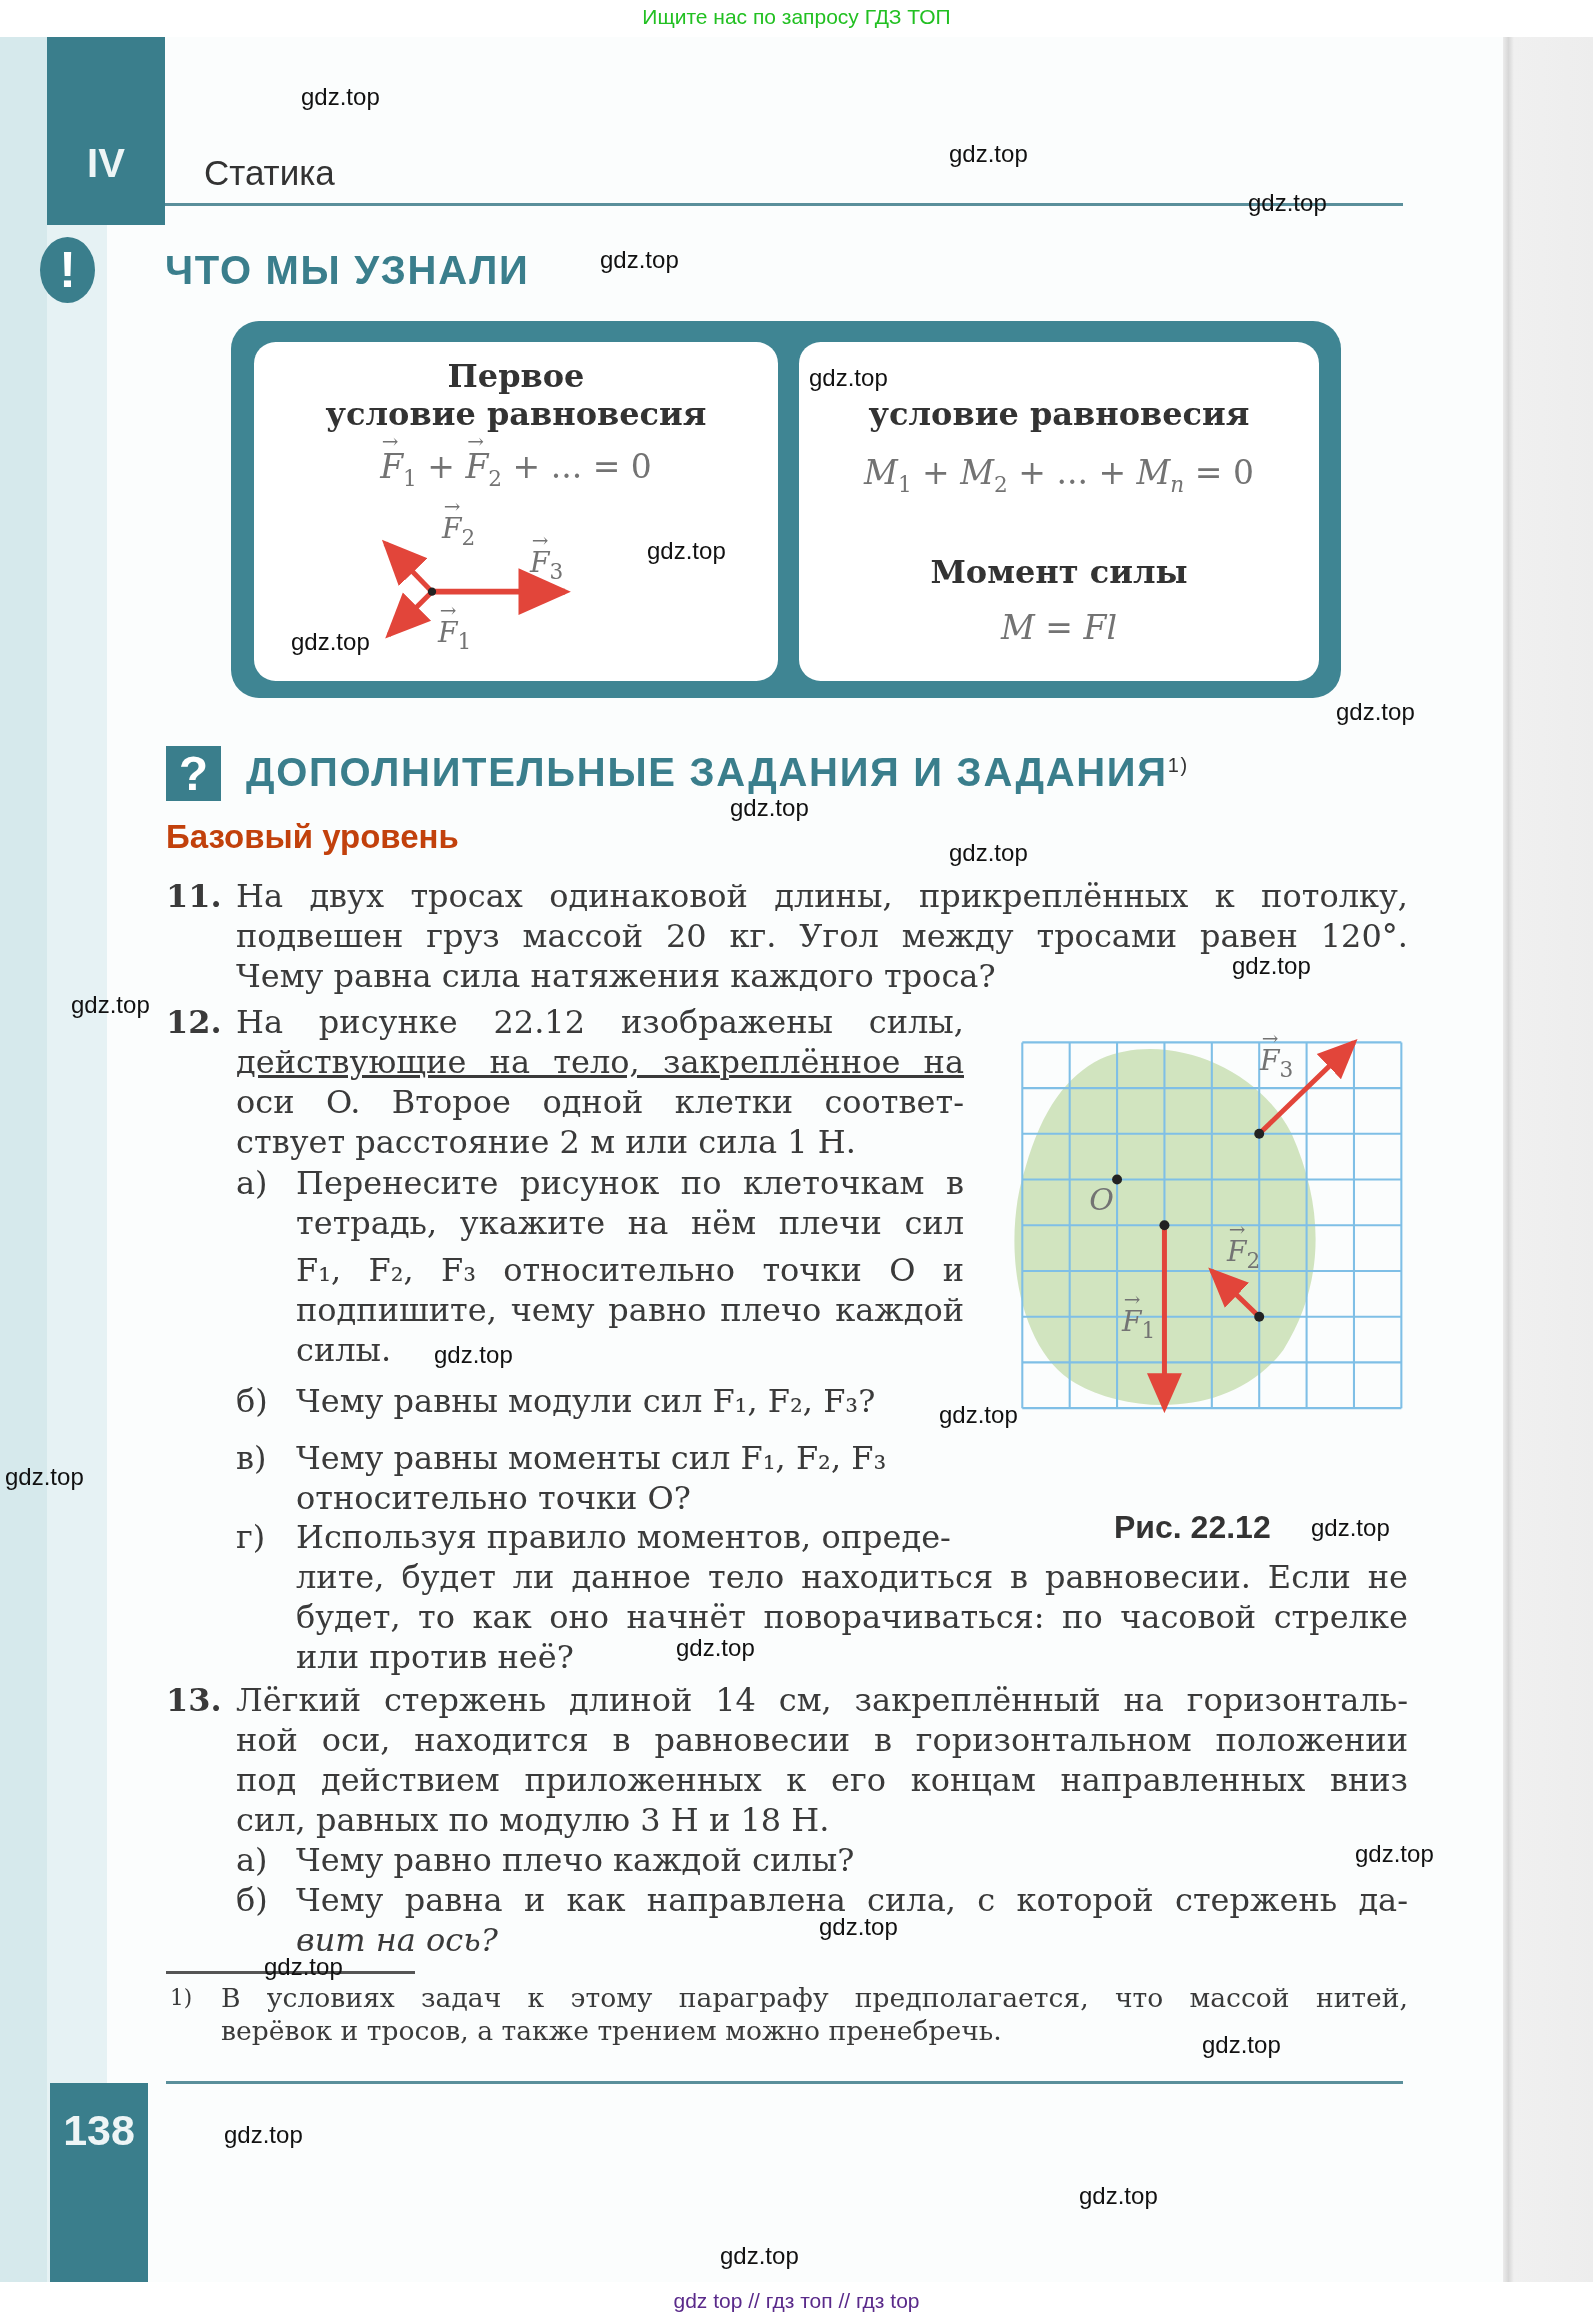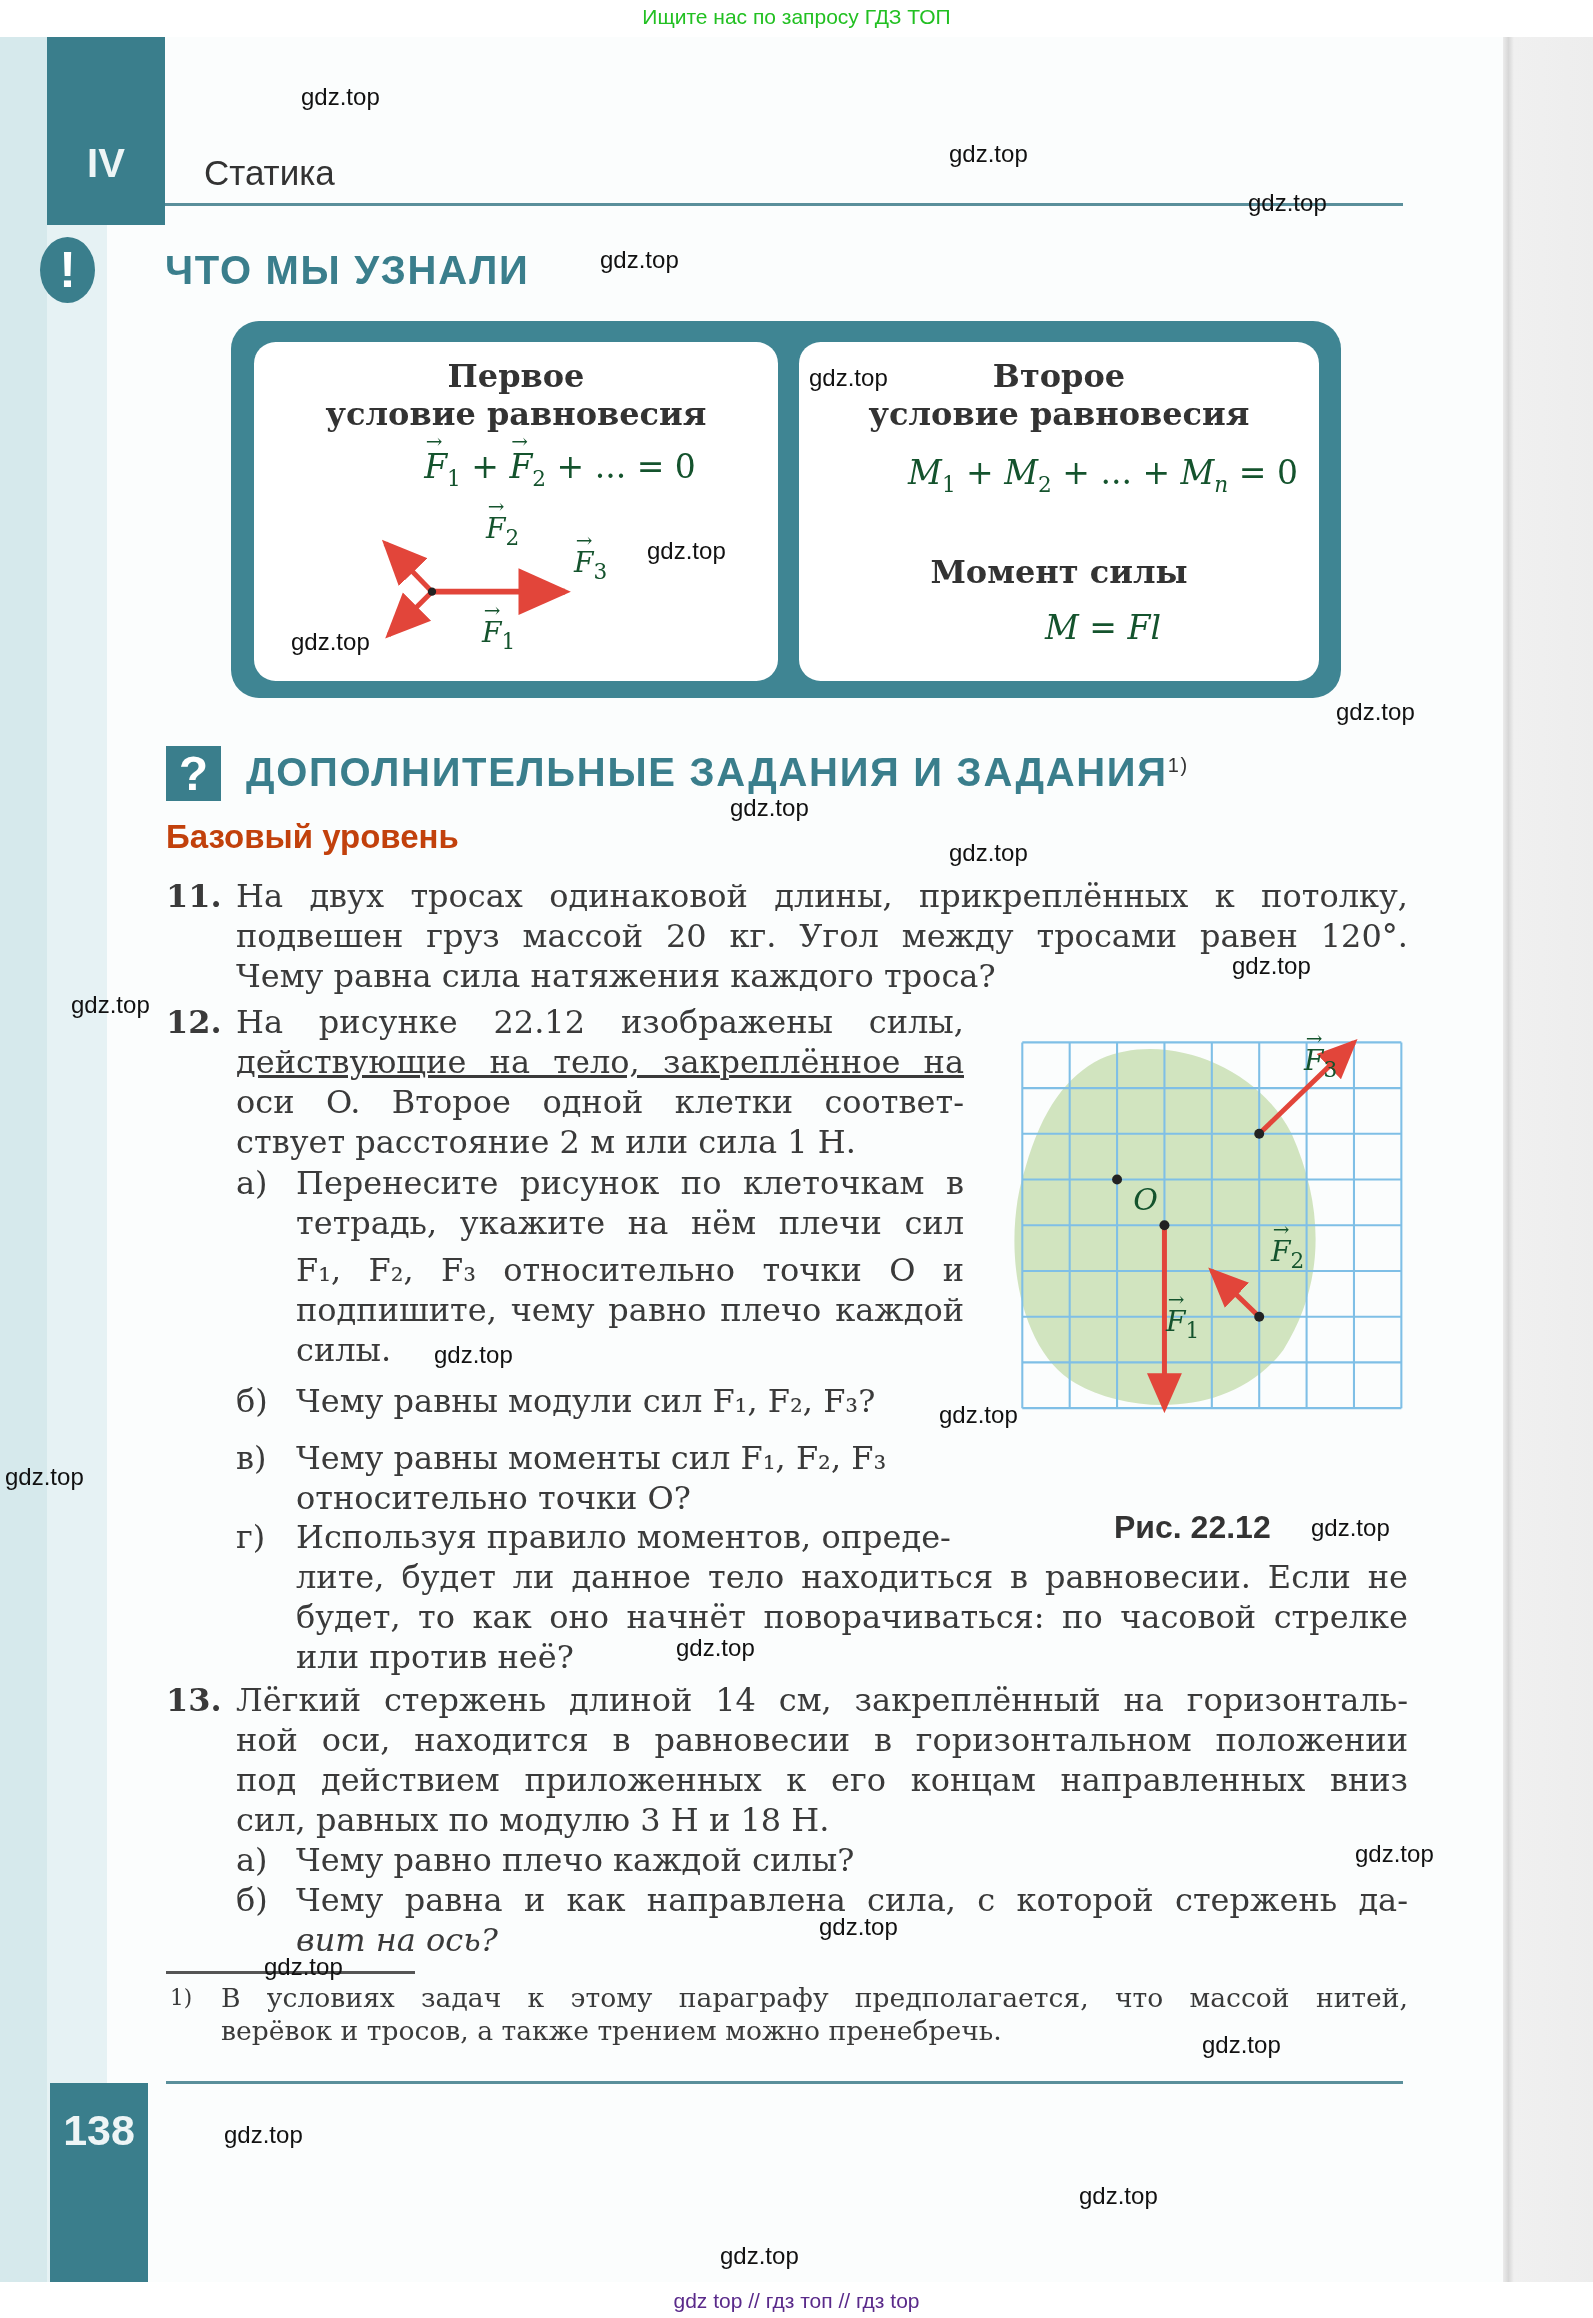--- a/index.html
+++ b/index.html
@@ -15,21 +15,21 @@
   .chapter-num{left:47px;top:141px;width:118px;text-align:center;color:#eef5f6;font-family:"Liberation Sans",sans-serif;font-weight:bold;font-size:40px;}
   .chapter-title{left:204px;top:153px;font-family:"Liberation Sans",sans-serif;font-size:35px;color:#333;}
   .header-rule{left:165px;top:203px;width:1238px;height:3.3px;background:#5a8f9b;}
   .excl-icon{left:40px;top:237px;width:55px;height:66px;border-radius:50%;background:#3a7e8c;color:#fff;font-family:"Liberation Sans",sans-serif;font-weight:bold;font-size:50px;text-align:center;line-height:66px;}
   .section-title{left:165px;top:248px;font-family:"Liberation Sans",sans-serif;font-weight:bold;font-size:40px;color:#3a7e8c;letter-spacing:1.7px;}
   .summary-frame{left:231px;top:321px;width:1110px;height:377px;background:#3f8593;border-radius:28px;}
   .card{top:342px;height:339px;background:#ffffff;border-radius:21.6px;}
   .card-left{left:254px;width:524px;}
   .card-right{left:799px;width:520px;}
   .card-title{position:absolute;width:100%;text-align:center;font-weight:bold;font-size:32px;color:#333;line-height:38px;}
-  .formula{position:absolute;width:100%;text-align:center;font-style:italic;font-size:33px;color:#14532d;padding-left:44px;}
+  .formula{position:absolute;width:100%;text-align:center;font-style:italic;font-size:33px;color:#737373;}
   .formula sub{font-size:21.6px;font-style:normal;}
   .vec{position:relative;display:inline-block;}
   .vec::before{content:"\2192";position:absolute;top:-18.3px;left:1.7px;font-size:20px;font-style:normal;}
   .q-icon{left:166px;top:746px;width:55px;height:55px;background:#3a7e8c;color:#fff;font-family:"Liberation Sans",sans-serif;font-weight:bold;font-size:48px;text-align:center;line-height:55px;}
   .q-title{left:246px;top:750px;font-family:"Liberation Sans",sans-serif;font-weight:bold;font-size:40px;color:#3a7e8c;letter-spacing:1.7px;}
   .q-title sup{font-size:20px;color:#333;font-weight:normal;}
   .level{left:166px;top:818px;font-family:"Liberation Sans",sans-serif;font-weight:bold;font-size:33px;color:#c2410c;}
   .txt{font-size:32px;line-height:40px;color:#3a3a3a;}
   .num{font-weight:bold;}
   .fig-caption{left:1114px;top:1509px;font-family:"Liberation Sans",sans-serif;font-weight:bold;font-size:32px;color:#333;}
@@ -76,21 +76,20 @@
     <line x1="214" y1="110" x2="158" y2="52" stroke="#e2453a" stroke-width="6" marker-end="url(#ah)"></line>
     <line x1="214" y1="110" x2="162" y2="162" stroke="#e2453a" stroke-width="6" marker-end="url(#ah)"></line>
     <circle cx="214" cy="110" r="5" fill="#222"></circle>
   </svg>
   <div class="formula" style="left:188px;top:170px;width:50px;text-align:left;font-size:28px;"><span class="vec"><span>F</span><sub>2</sub></span></div>
   <div class="formula" style="left:276px;top:204px;width:50px;text-align:left;font-size:28px;"><span class="vec"><span>F</span><sub>3</sub></span></div>
   <div class="formula" style="left:184px;top:274px;width:50px;text-align:left;font-size:28px;"><span class="vec"><span>F</span><sub>1</sub></span></div>
 </div>
 
 <div class="abs card card-right">
-  <div class="card-title" style="top:15px;">Второе</div>
   <div class="card-title" style="top:53px;">условие равновесия</div>
   <div class="formula" style="top:111px;">
     <span>M</span><sub>1</sub><span style="font-style:normal"> + </span><span>M</span><sub>2</sub><span style="font-style:normal"> + ... + </span><span>M</span><sub style="font-style:italic">n</sub><span style="font-style:normal"> = 0</span>
   </div>
   <div class="card-title" style="top:211px;">Момент силы</div>
   <div class="formula" style="top:266px;">M = Fl</div>
 </div>
 
 <div class="abs q-icon">?</div>
 <div class="abs q-title"><span>ДОПОЛНИТЕЛЬНЫЕ ЗАДАНИЯ И ЗАДАНИЯ</span><sup>1)</sup></div>

